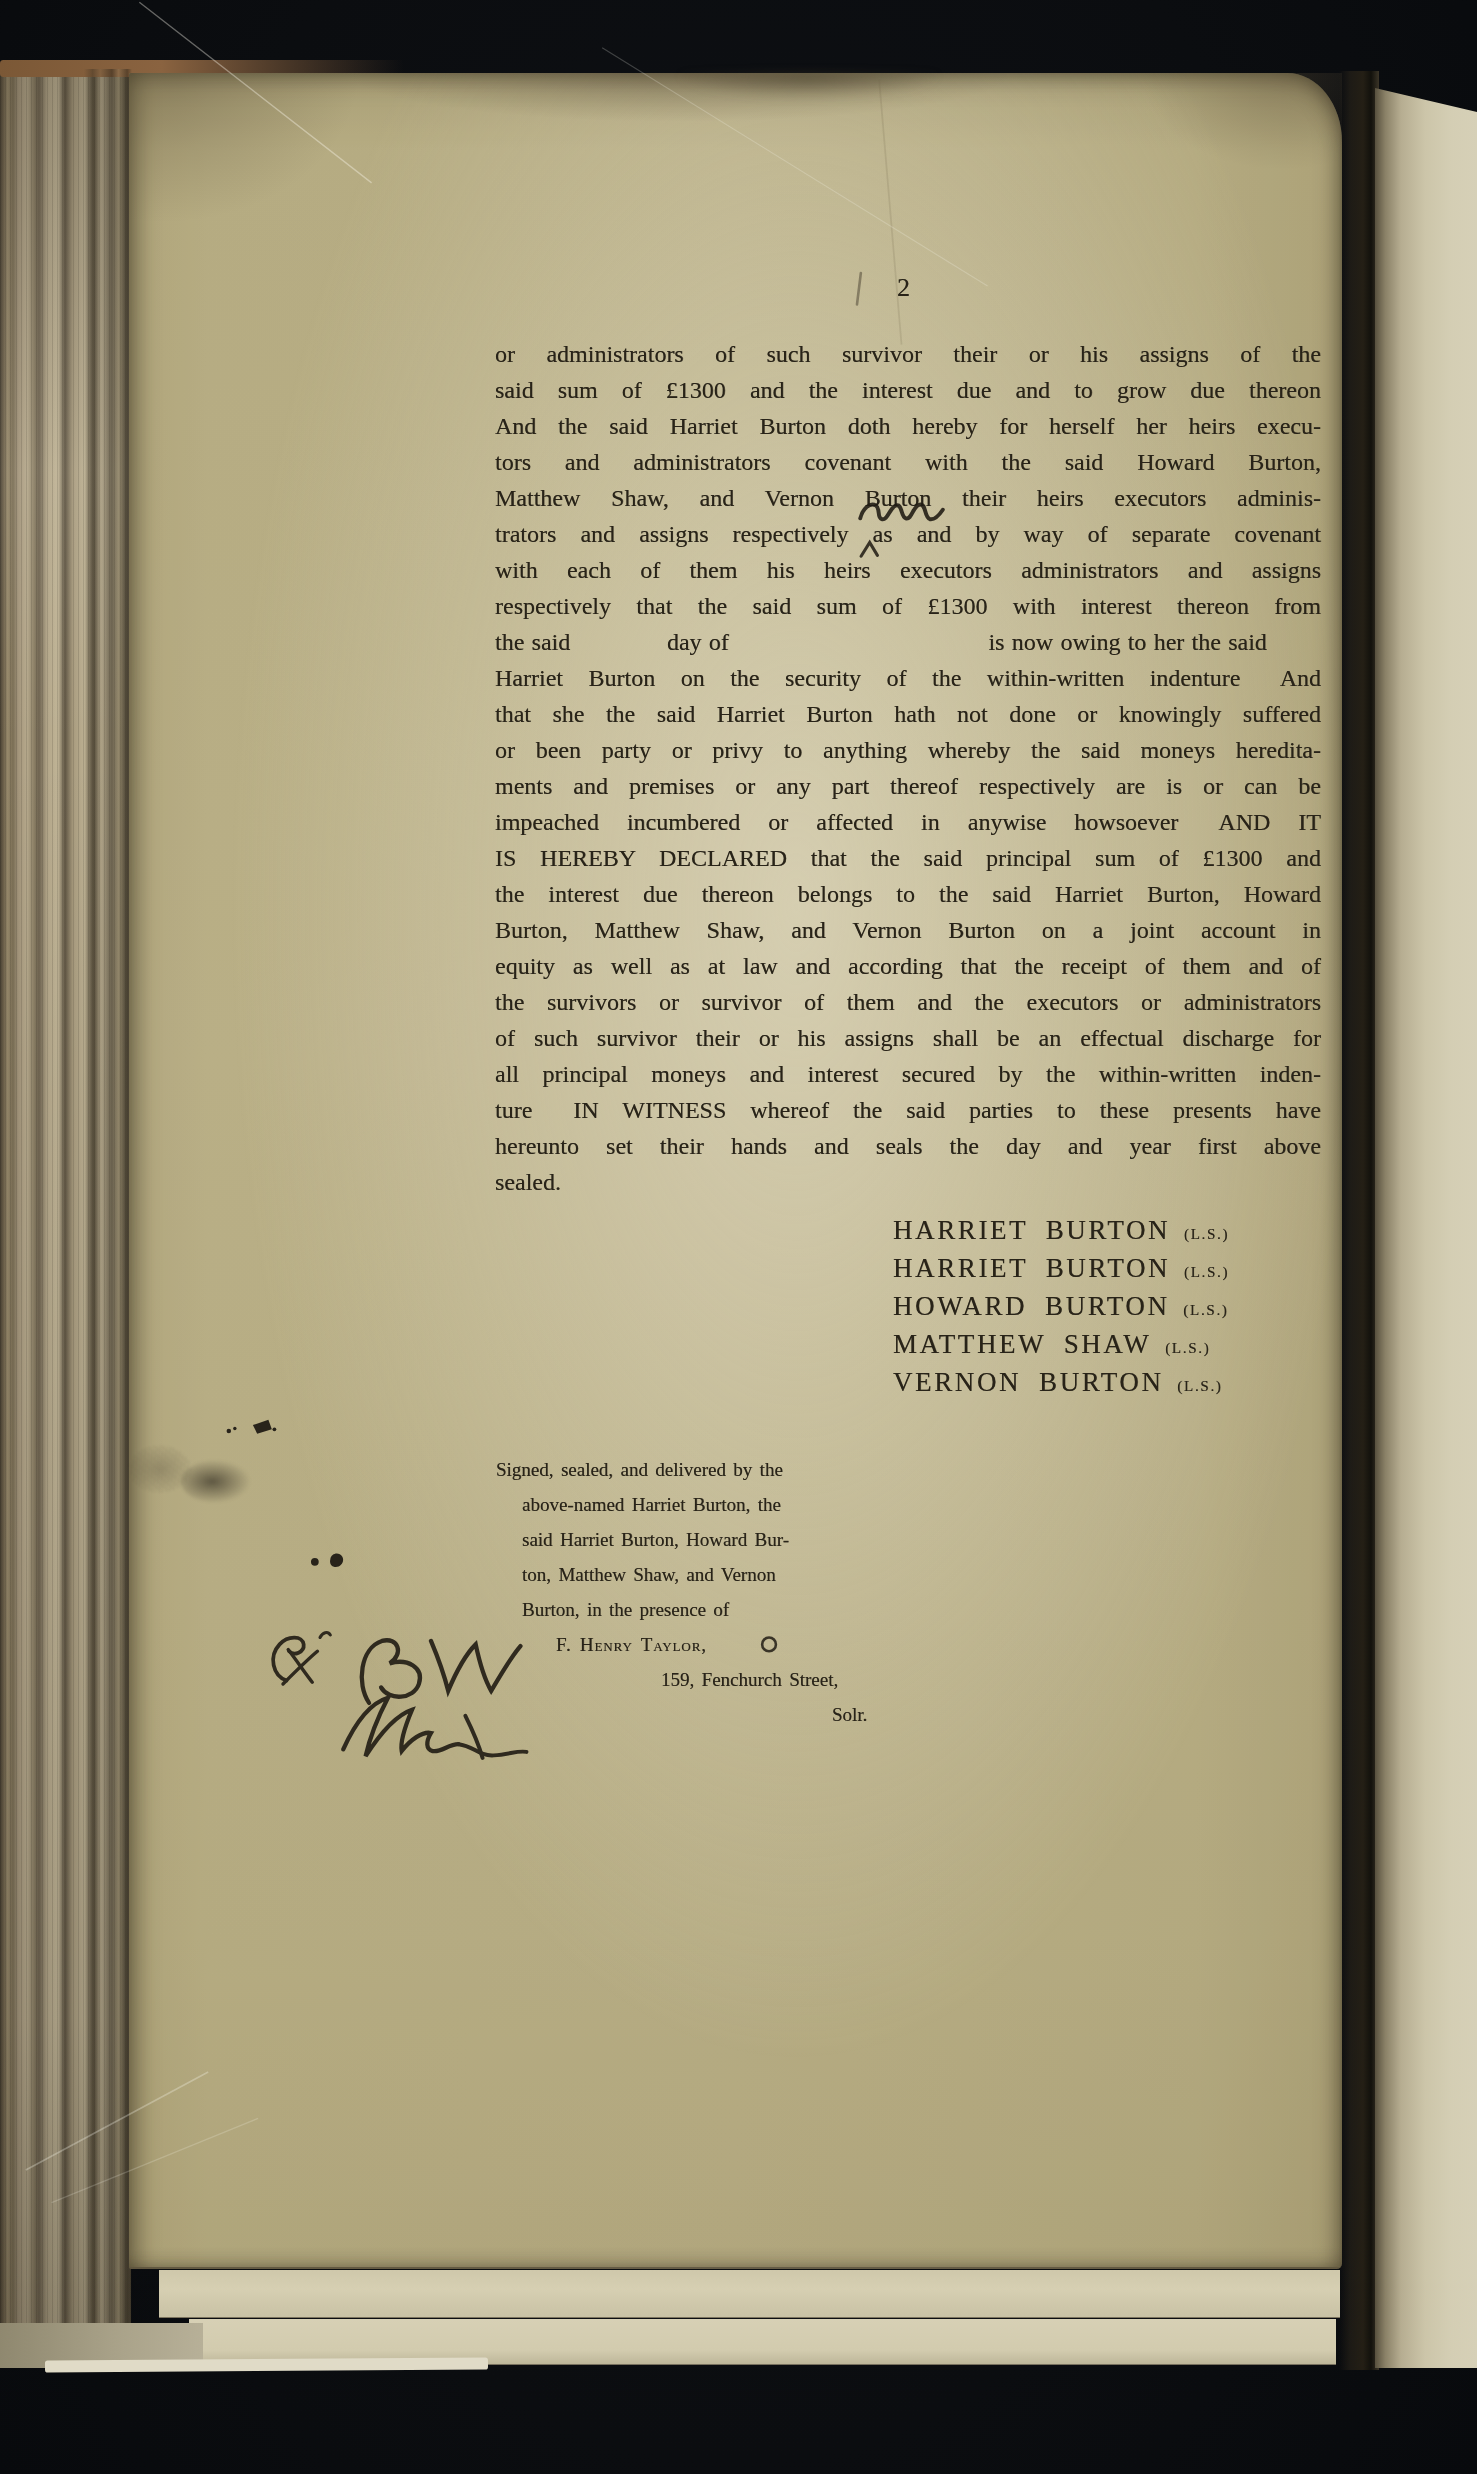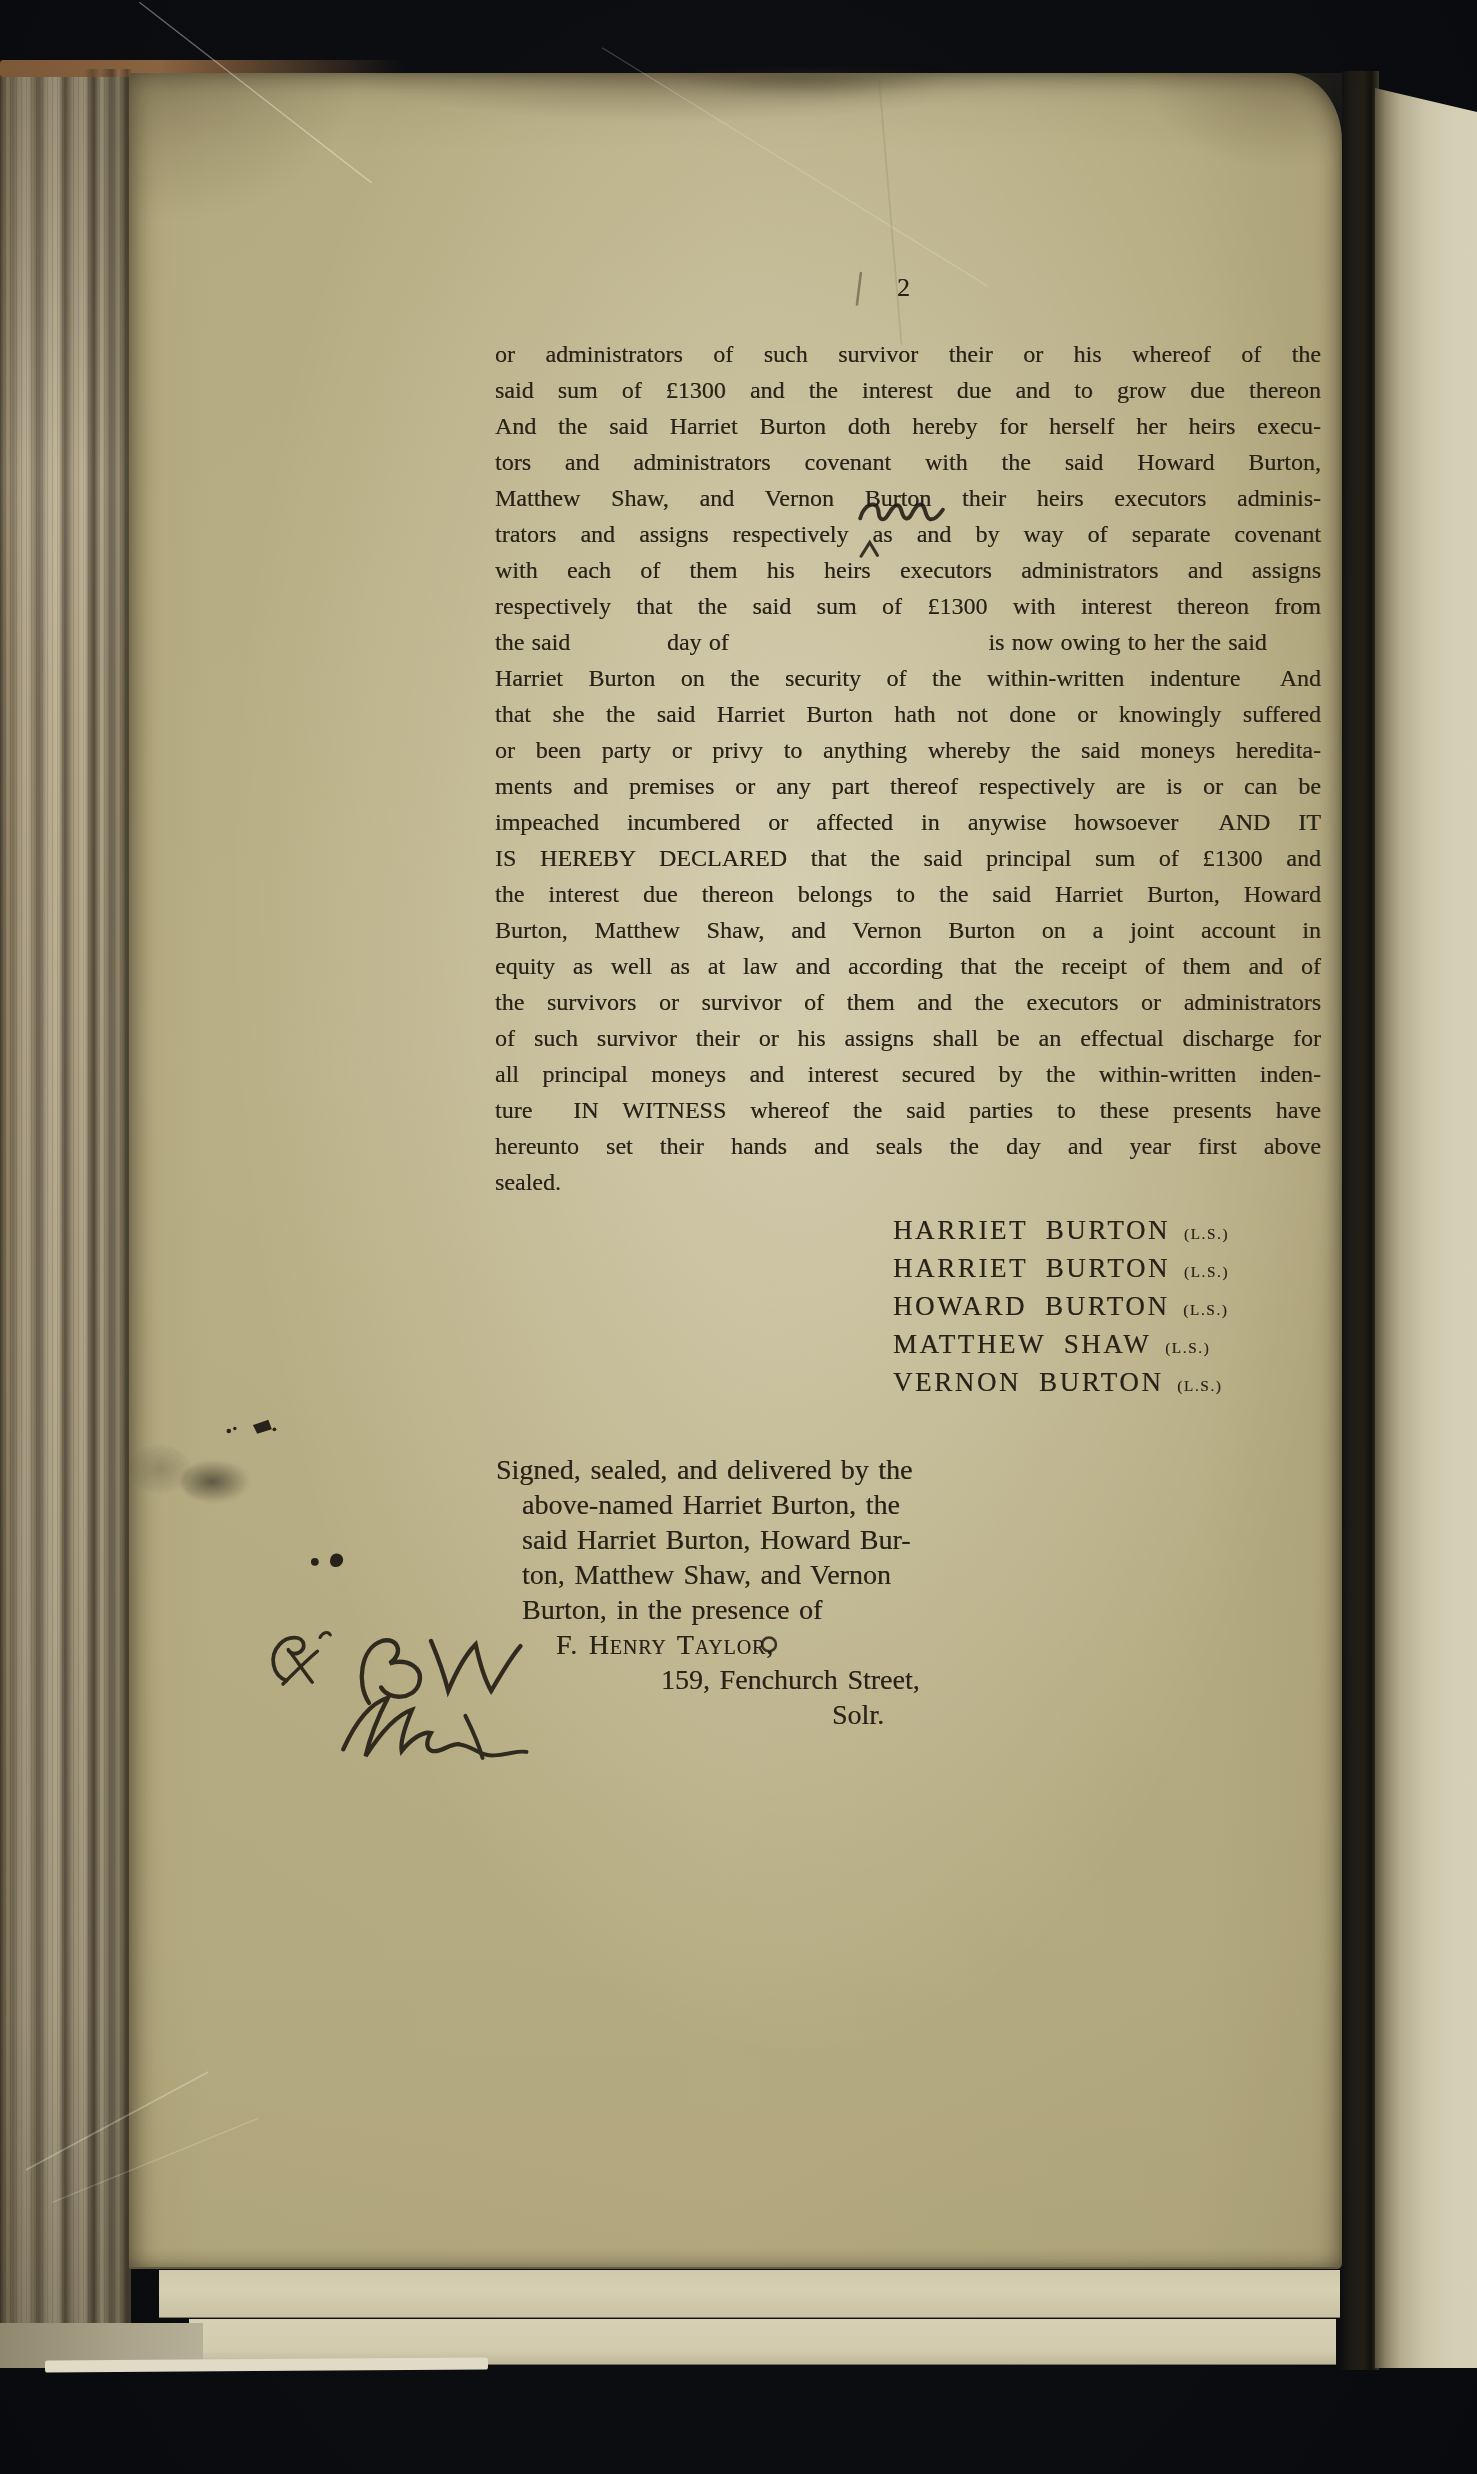--- a/index.html
+++ b/index.html
@@ -52,21 +52,21 @@
   .page-number{position:absolute;left:760px;top:200px;width:29px;text-align:center;
     font-size:26px;line-height:29px;}
   .body-text{position:absolute;left:366px;top:263px;width:826px;font-size:24px;word-spacing:1.3px;}
   .bline{height:36px;line-height:36px;text-align:justify;text-align-last:justify;text-justify:inter-word;white-space:normal;}
   .bline.noj{text-align:right;text-align-last:left;}
   .gap{display:inline-block;height:1.7px;}
   .sig-block{position:absolute;left:764px;top:1138px;font-size:27px;}
   .sig-row{height:38px;line-height:38px;white-space:nowrap;}
   .sig-name{letter-spacing:2.6px;word-spacing:8.6px;}
   .sig-seal{font-size:15px;margin-left:13.8px;letter-spacing:1.7px;}
-  .attn-block{position:absolute;left:367px;top:1379px;font-size:28px;word-spacing:2.6px;}
+  .attn-block{position:absolute;left:367px;top:1379px;font-size:19px;word-spacing:2.6px;}
   .attn{height:35px;line-height:35px;margin-left:26px;white-space:nowrap;}
   .attn0{margin-left:0;}
   .attn5{margin-left:60px;font-variant:small-caps;letter-spacing:0.9px;}
   .attn6{margin-left:165px;}
   .attn7{margin-left:336px;}
   
   .page-gap{position:absolute;left:1339px;top:71px;width:40px;height:2299px;
     background:linear-gradient(90deg,rgba(60,52,36,0) 0%,rgba(48,41,28,.5) 28%,#241f15 60%,#12110c 80%,#3a3427 100%);}
   .right-page{position:absolute;left:1375px;top:76px;width:102px;height:2292px;
     clip-path:polygon(0 12px,100% 36px,100% 100%,0 100%);
@@ -97,21 +97,21 @@
     <div class="stain top-smudge"></div>
     <div class="stain top-dark"></div>
     <div class="stain corner-left"></div>
     <div class="stain corner-right"></div>
     <div class="stain fingerprint"></div>
     <div class="stain ink-smear"></div>
 
     <div class="page-number printed">2</div>
 
     <div class="body-text printed">
-        <div class="bline">or administrators of such survivor their or his whereof of the</div>
+        <div class="bline">or administrators of such survivor their or his assigns of the</div>
         <div class="bline">said sum of £1300 and the interest due and to grow due thereon</div>
         <div class="bline">And the said Harriet Burton doth hereby for herself her heirs execu-</div>
         <div class="bline">tors and administrators covenant with the said Howard Burton,</div>
         <div class="bline">Matthew Shaw, and Vernon Burton their heirs executors adminis-</div>
         <div class="bline">trators and assigns respectively as and by way of separate covenant</div>
         <div class="bline">with each of them his heirs executors administrators and assigns</div>
         <div class="bline">respectively that the said sum of £1300 with interest thereon from</div>
         <div class="bline noj">the said <span class="gap" style="width: 82px;"></span> day of <span class="gap" style="width: 245px;"></span> is now owing to her the said</div>
         <div class="bline">Harriet Burton on the security of the within-written indenture <span class="gap" style="width: 13.8px;"></span>And</div>
         <div class="bline">that she the said Harriet Burton hath not done or knowingly suffered</div>

